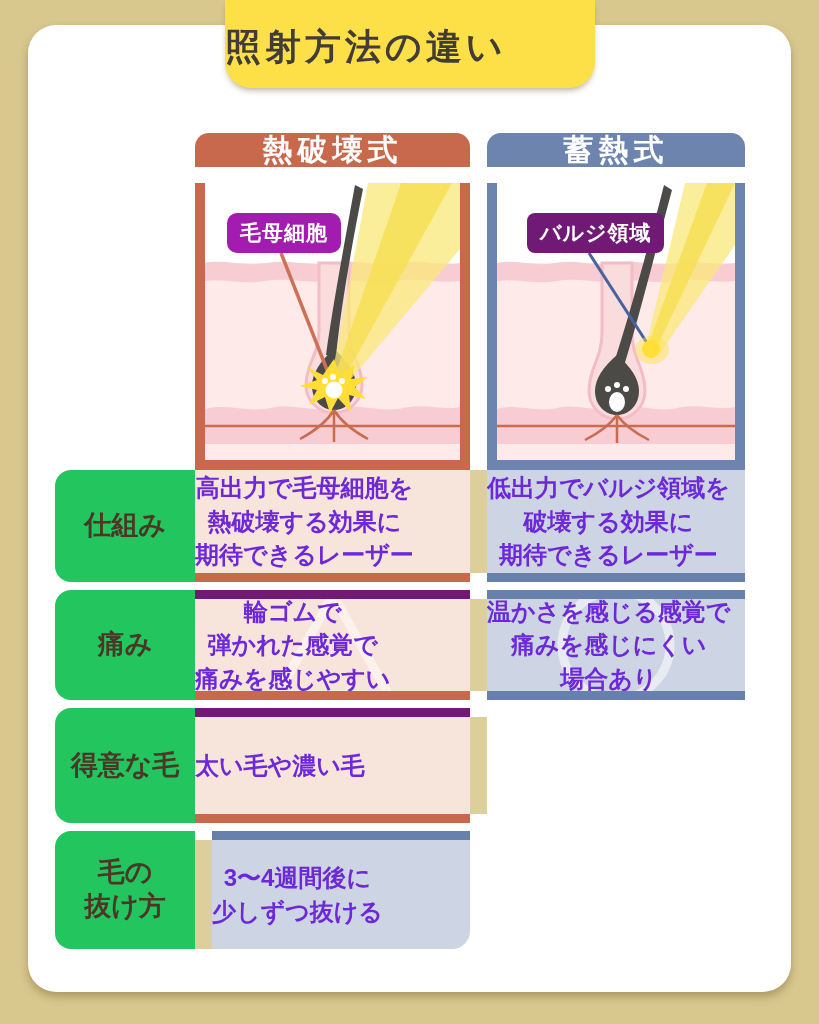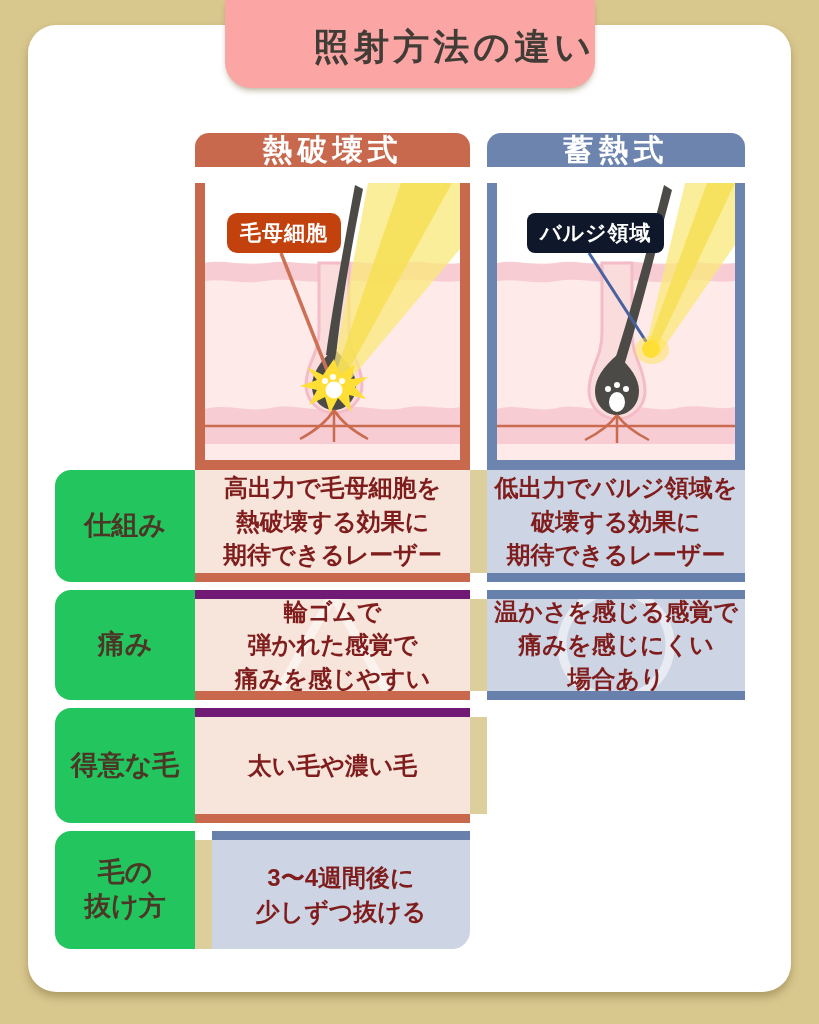--- a/index.html
+++ b/index.html
@@ -9,22 +9,22 @@
     font-family:"Liberation Sans","DejaVu Sans",sans-serif;
     -webkit-font-smoothing:antialiased;
   }
   .card{
     position:absolute;left:28px;top:25px;width:763px;height:967px;
     background:#ffffff;border-radius:28px;
     box-shadow:0 5px 9px rgba(90,70,20,.35);
   }
   .title-tab{
     position:absolute;left:225px;top:0;width:370px;height:88px;
-    background:#fca5a5;border-radius:0 0 26px 26px;
-    display:flex;align-items:center;justify-content:flex-end;
+    background:#fde047;border-radius:0 0 26px 26px;
+    display:flex;align-items:center;justify-content:flex-start;
     box-shadow:0 4px 6px -2px rgba(90,70,20,.45);z-index:3;
   }
   .title-tab .t{
     font-size:36px;font-weight:700;color:#413d36;letter-spacing:4px;padding-top:6px;
   }
   .col-header{
     position:absolute;top:133px;height:34px;box-sizing:border-box;
     border-radius:14px 14px 0 0;display:flex;align-items:center;justify-content:center;
     color:#ffffff;font-weight:700;font-size:30px;letter-spacing:5px;z-index:2;
   }
@@ -33,39 +33,39 @@
   .panel{
     position:absolute;top:183px;height:287px;box-sizing:border-box;background:#ffffff;z-index:2;
   }
   .panel.left{left:195px;width:275px;border:10px solid #c8694e;border-top:none;}
   .panel.right{left:487px;width:258px;border:10px solid #6d84ae;border-top:none;}
   .panel svg{display:block;width:100%;height:100%;}
   .callout{
     position:absolute;top:30px;color:#fff;font-weight:700;font-size:21px;
     padding:6px 13px;border-radius:10px;letter-spacing:1px;white-space:nowrap;z-index:4;
   }
-  .callout.hm{left:22px;background:#c2410c;}
-  .callout.br{left:30px;background:#0f172a;border-radius:8px;}
+  .callout.hm{left:22px;background:#a21caf;}
+  .callout.br{left:30px;background:#701a75;border-radius:8px;}
   .rows{
     position:absolute;left:55px;top:470px;width:690px;
     display:flex;flex-direction:column;gap:8px;z-index:1;
   }
   .row{display:flex;}
   .row.r1{height:112px;}
   .row.r2{height:110px;}
   .row.r3{height:115px;}
   .row.r4{height:118px;}
   .row-label{
     width:140px;background:#22c55e;border-radius:16px 0 0 16px;
     display:flex;align-items:center;justify-content:center;text-align:center;
     font-size:27px;font-weight:700;color:#4c3727;white-space:pre-line;line-height:1.25;
   }
   .cell{
-    box-sizing:border-box;display:flex;align-items:center;justify-content:center;
-    text-align:center;font-weight:700;color:#7f1d1d;white-space:pre-line;
+    box-sizing:border-box;display:flex;align-items:center;justify-content:flex-start;
+    text-align:center;font-weight:700;color:#6d28d9;white-space:pre-line;
     font-size:24px;line-height:1.4;position:relative;overflow:hidden;
   }
   .cell.thermal{width:275px;background:#f7e4da;border-top:9px solid #701a75;border-bottom:9px solid #c8694e;}
   .cell.stacking{width:258px;background:#cdd4e3;border-top:9px solid #6781ac;border-bottom:9px solid #6781ac;}
   .strip{
     width:17px;background:#dccf9b;box-sizing:border-box;
     border-top:9px solid #ffffff;border-bottom:9px solid #ffffff;
   }
   .row.r1 .cell,.row.r1 .strip{border-top:none;}
   .row.r4 .cell,.row.r4 .strip{border-bottom:none;}

